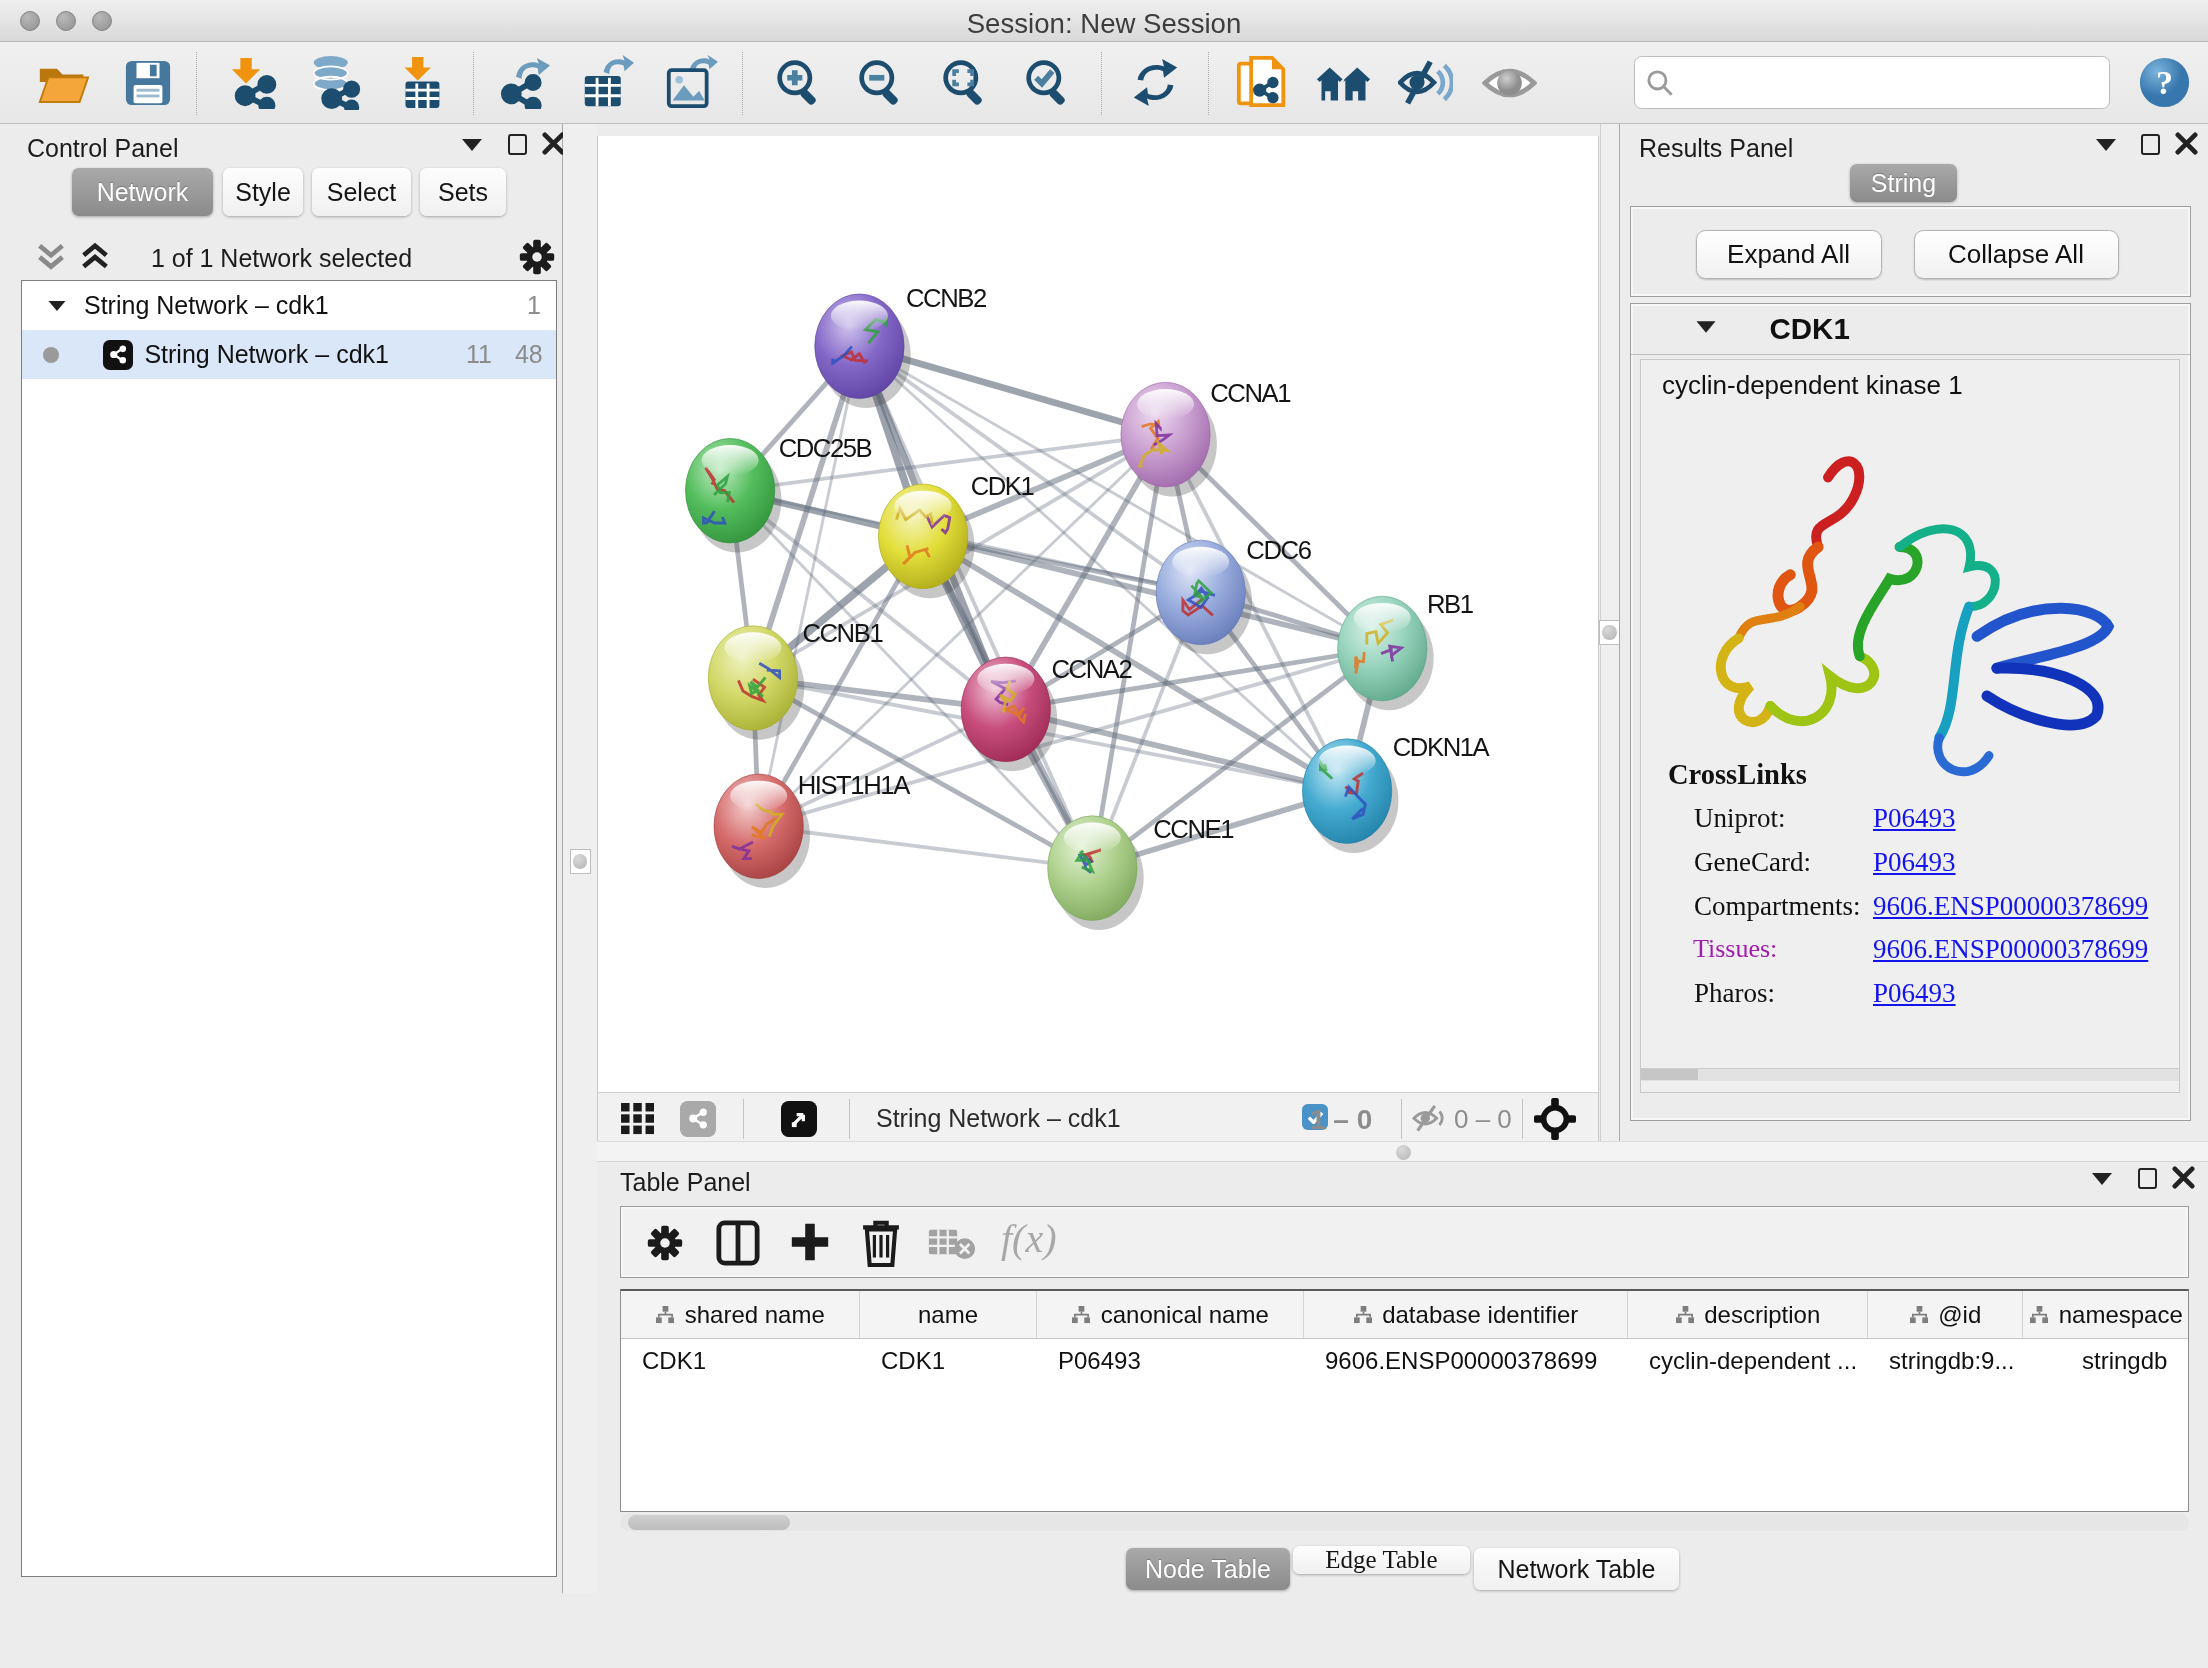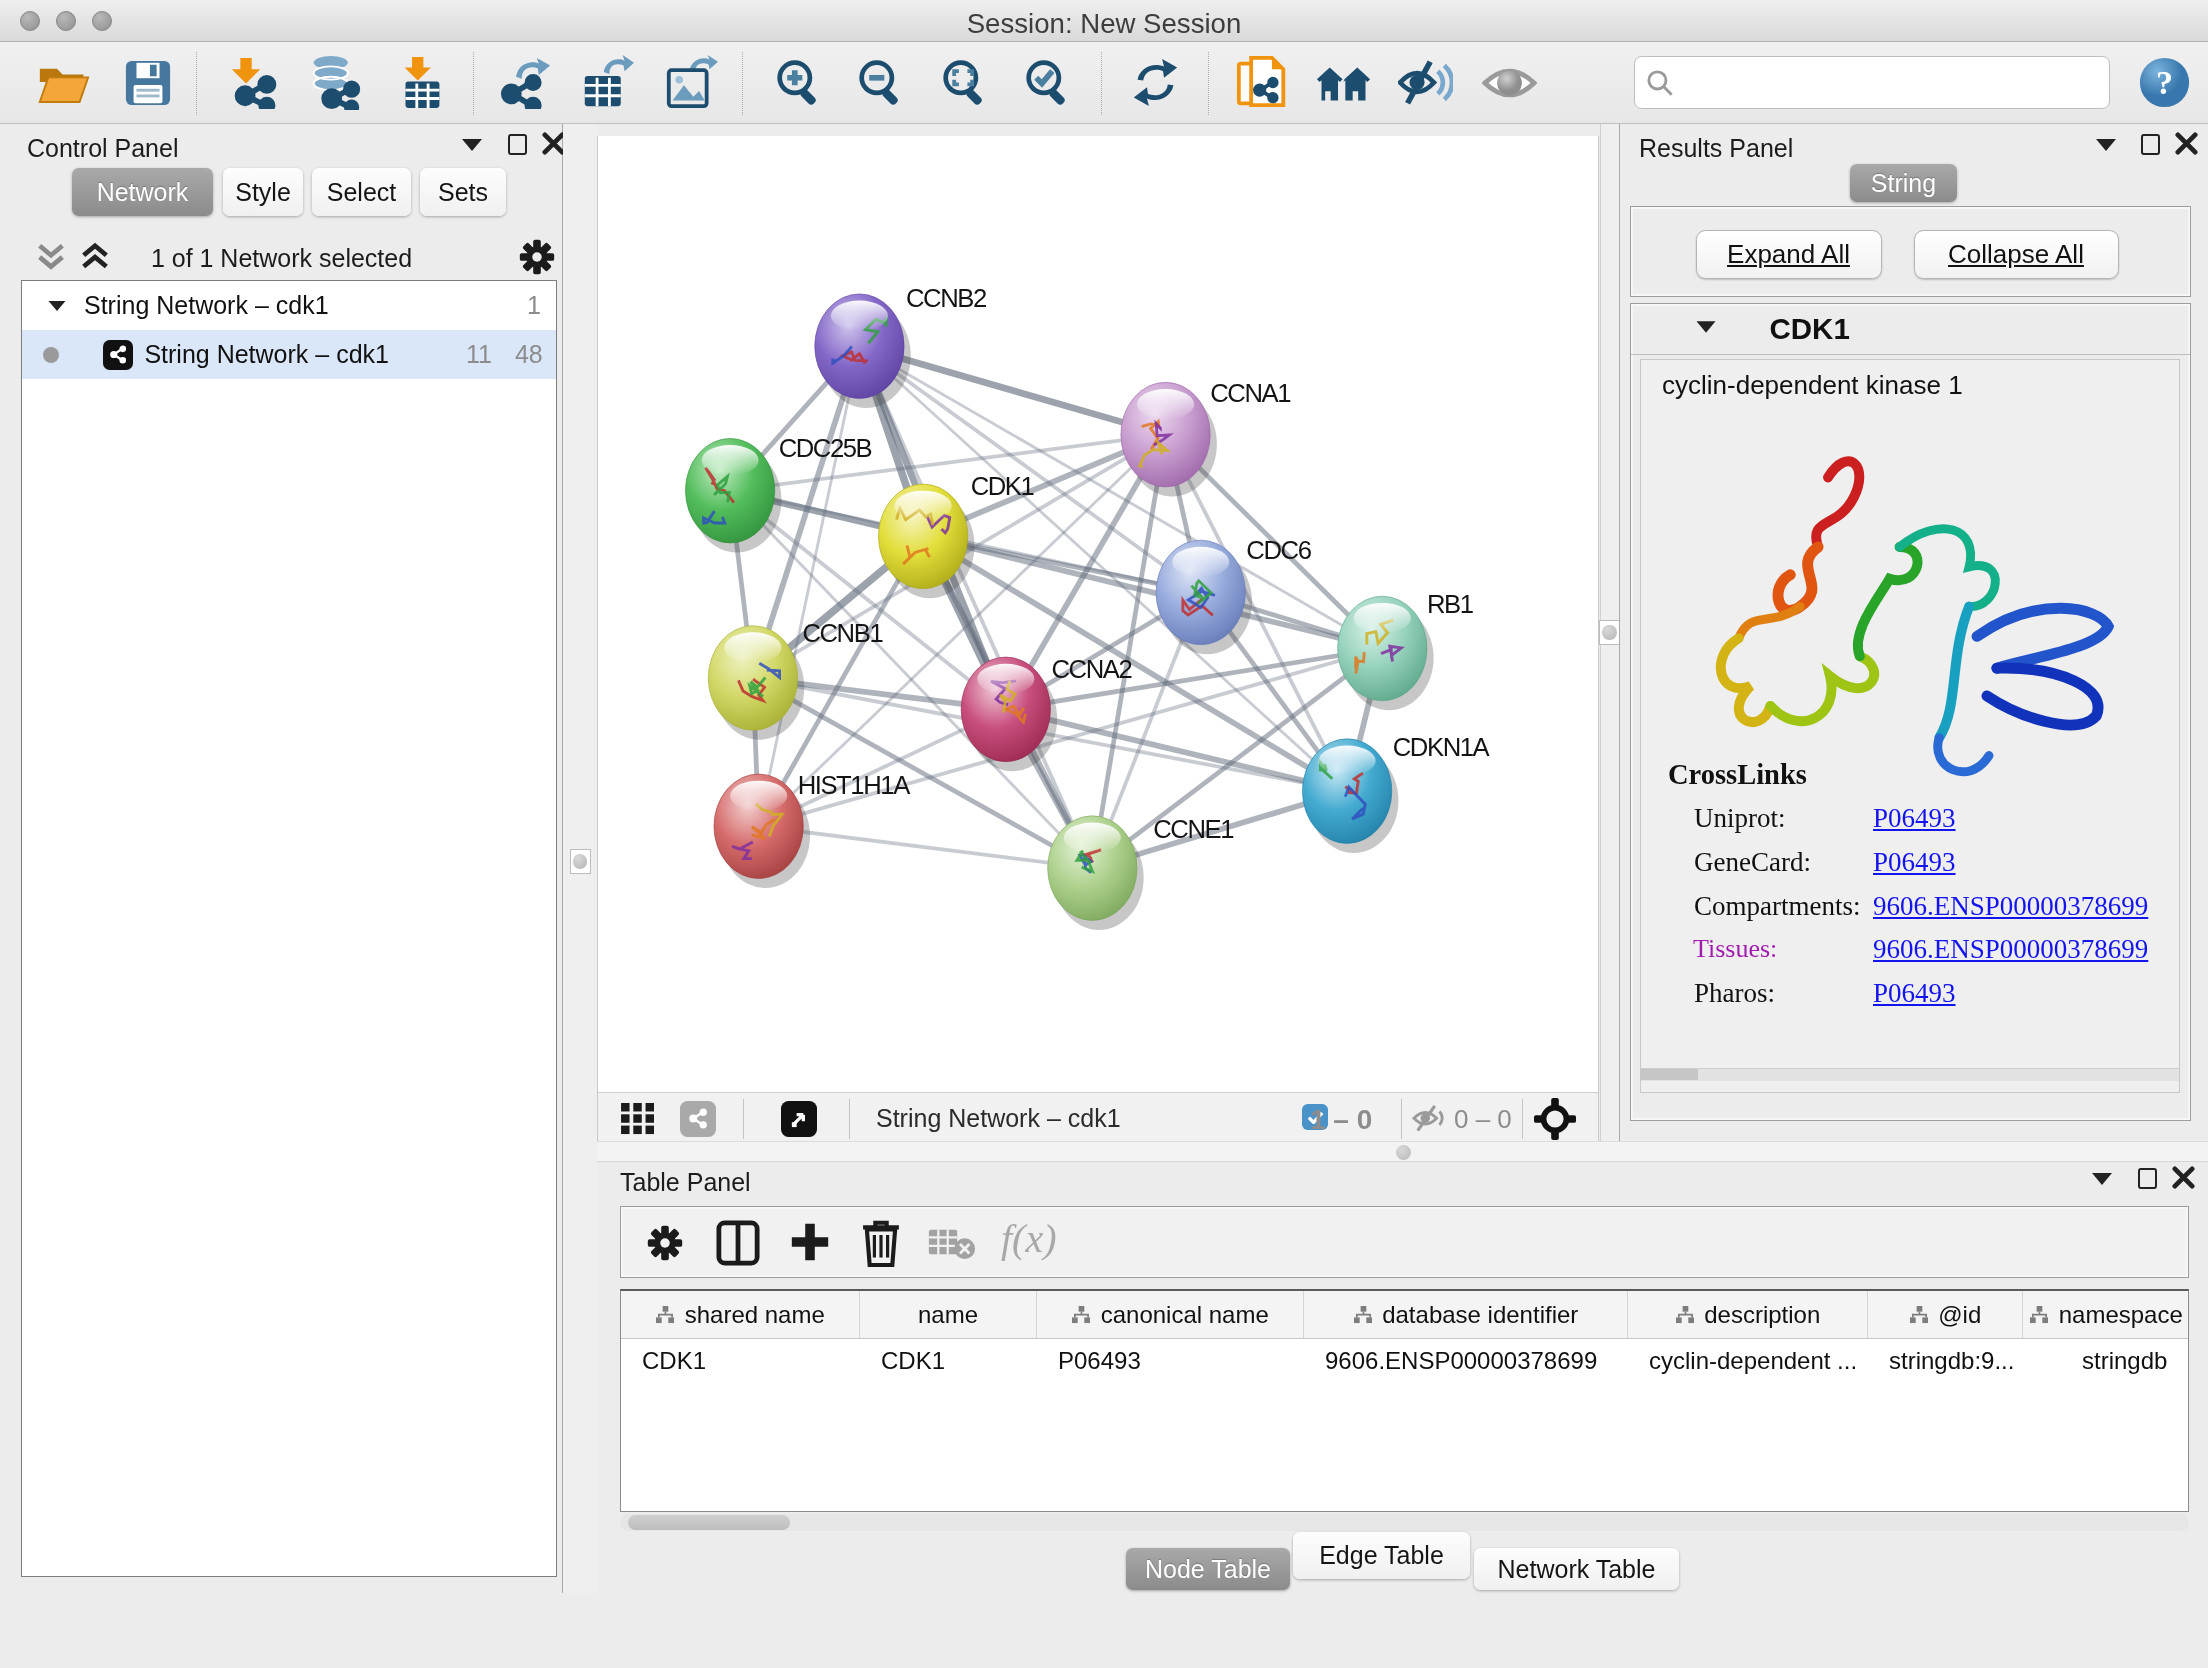--- a/index.html
+++ b/index.html
@@ -26,21 +26,21 @@
   .wc-caret{width:0;height:0;border-left:10.5px solid transparent;border-right:10.5px solid transparent;
     border-top:12.4px solid #222;}
   .wc-box{width:19px;height:21px;border:2.9px solid #222;border-radius:2.9px;}
   .tab{height:48px;border-radius:6.7px;display:flex;align-items:center;justify-content:center;
     font-size:25px;background:linear-gradient(#fdfdfd,#f0f0f0);color:#151515;
     box-shadow:0 1px 2.9px rgba(0,0,0,.3);}
   .tab.sel{background:linear-gradient(#a9a9a9,#8b8b8b);color:#fff;text-shadow:0 -1px 1px rgba(0,0,0,.25);}
   .sunken{border:1.9px solid #9d9d9d;box-shadow:inset 0 0 0 1.9px #f7f7f7;}
   .btn{background:linear-gradient(#ffffff,#f1f1f1);border:1.9px solid #b4b4b4;border-radius:9.5px;
     display:flex;align-items:center;justify-content:center;font-size:26px;color:#111;
-    box-shadow:0 1px 1.9px rgba(0,0,0,.2);text-decoration:underline;}
+    box-shadow:0 1px 1.9px rgba(0,0,0,.2);}
   .gray-num{color:#8c8c8c;}
   .divider-handle{width:21px;height:25px;background:#fff;border:1px solid #bdbdbd;
     display:flex;align-items:center;justify-content:center;}
   .divider-handle i{display:block;width:14.3px;height:14.3px;border-radius:50%;
     background:radial-gradient(circle at 35% 30%,#d9d9d9,#b4b4b4);}
   
   .treebox{background:#fff;border:1.9px solid #7d7d7d;}
   .treerow{height:49px;display:flex;align-items:center;font-size:25px;color:#111;}
   .treerow.sel{background:#d9e7f8;}
   .shareicon{width:30px;height:30px;border-radius:6.7px;background:#111;display:flex;
@@ -805,20 +805,20 @@
           <div class="tdcell abs" style="left: 1007px; top: 0px; width: 240px; height: 44px;">cyclin-dependent ...</div>
           <div class="tdcell abs" style="left: 1247px; top: 0px; width: 155px; height: 44px;">stringdb:9...</div>
           <div class="tdcell abs" style="left: 1440px; top: 0px; width: 167px; height: 44px;">stringdb</div>
         </div>
     </div>
     <div class="abs" style="left:23px;top:352px;width:1569px;height:17px;background:#e6e6e6;border-radius:8.6px;">
       <div class="scrollthumb abs" style="left:7.6px;top:1px;width:162px;height:15px;"></div>
     </div>
     <div id="table-tabs">
         <div class="tab abs sel" style="left: 529px; top: 386px; width: 164px; height: 42px;">Node Table</div>
-        <div class="tab abs" style="left: 696px; top: 370px; width: 177px; height: 47px;">Edge Table</div>
+        <div class="tab abs" style="left: 696px; top: 384px; width: 177px; height: 28px; font-family: Liberation Serif, serif;">Edge Table</div>
         <div class="tab abs" style="left: 877px; top: 386px; width: 205px; height: 42px;">Network Table</div>
       </div>
   </div>
 
 
 </div>
 
 
 </body></html>

